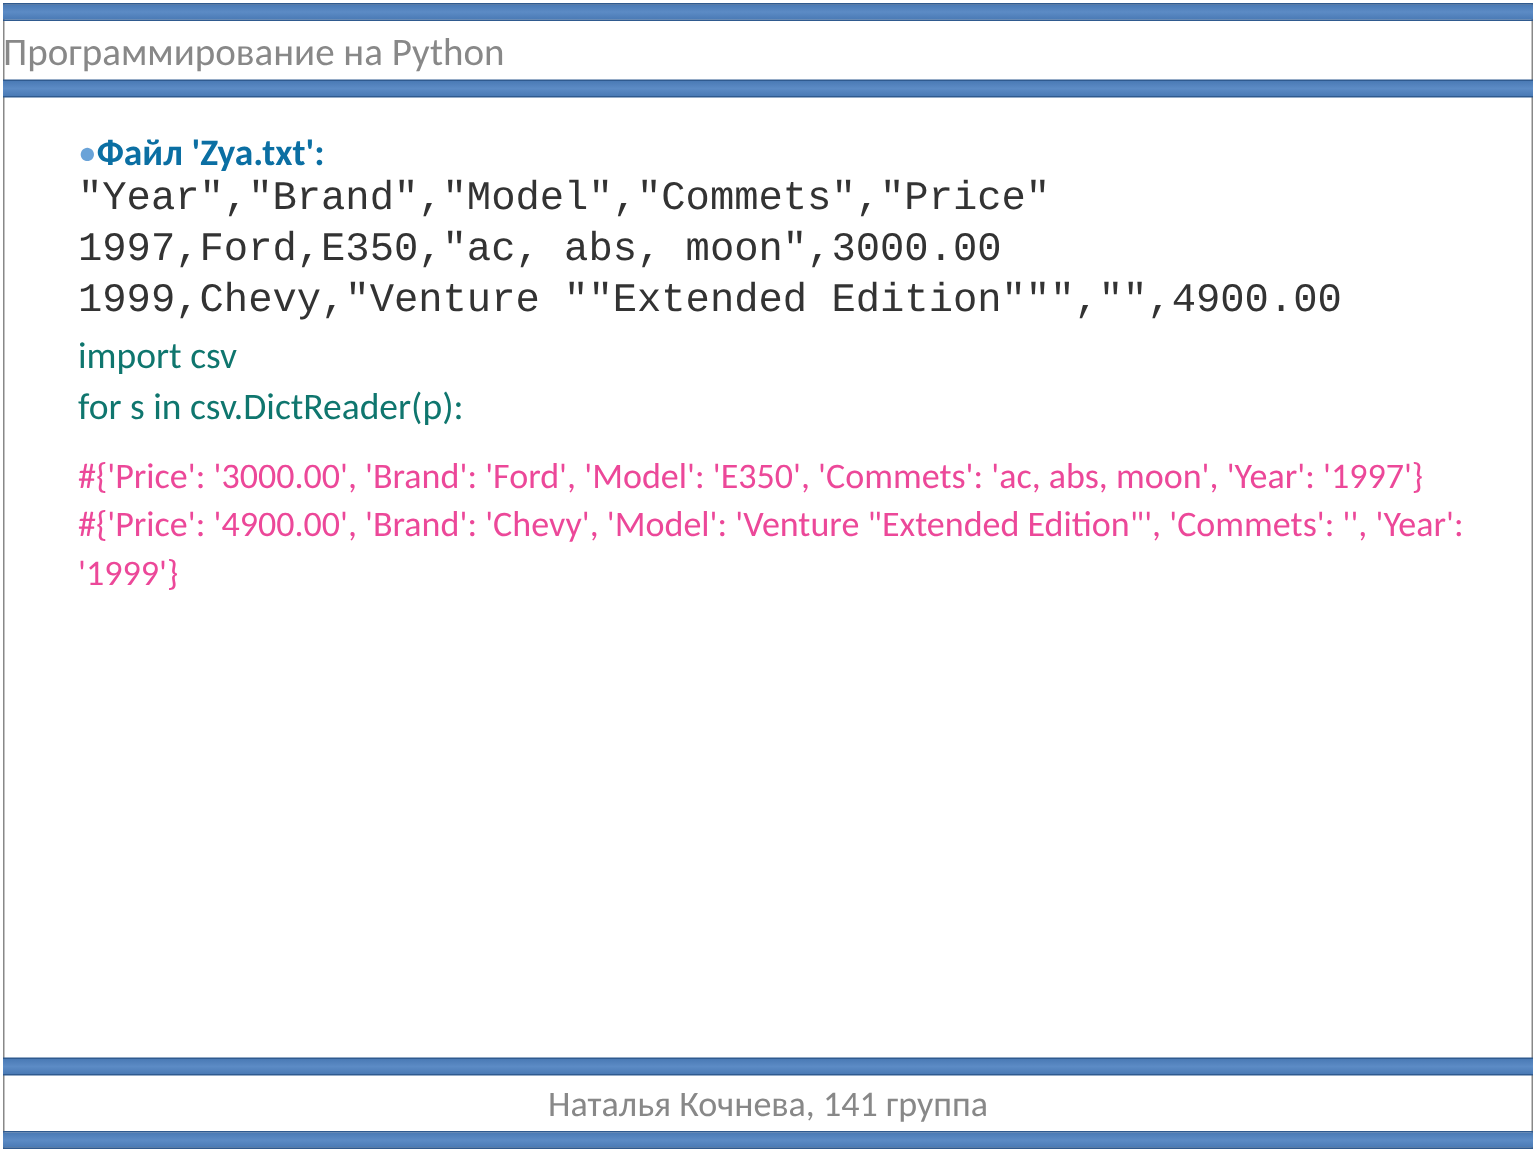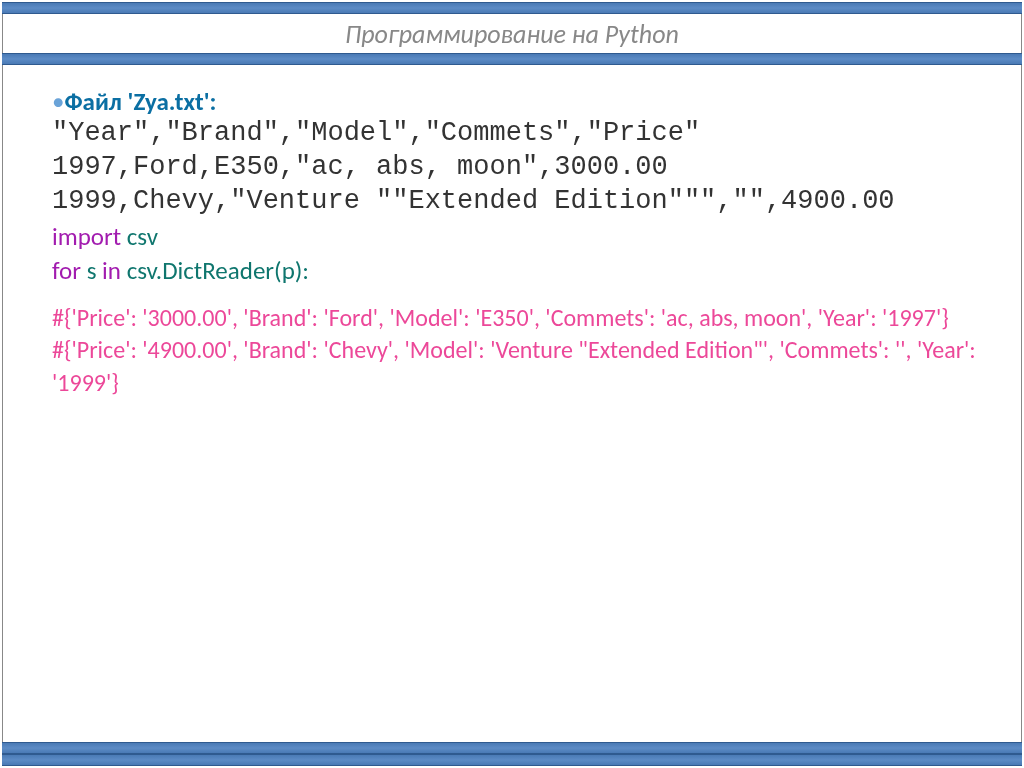--- a/index.html
+++ b/index.html
@@ -17,22 +17,21 @@
     border: 1px solid #888;
   }
   .divider-bar {
     height: 12px;
     background: linear-gradient(to bottom, #4a7ab5, #5c8bc5, #4a7ab5);
     border-top: 1px solid #2f5a8f;
     border-bottom: 1px solid #2f5a8f;
   }
   .header-area {
     padding: 4px 0 3px 0;
-    text-align: center;
-    font-style: italic;
+    text-align: left;
   }
   .header-title {
     font-size: 26px;
     color: #888;
     font-weight: 400;
   }
   .footer-area {
     padding: 5px 0 3px 0;
     text-align: center;
   }
@@ -75,21 +74,21 @@
     color: #333;
     line-height: 1.25;
     white-space: pre-wrap;
   }
   .code-block {
     margin-top: 2px;
     font-family: Calibri, Arial, sans-serif;
     font-size: 25px;
     line-height: 1.35;
   }
-  .kw { color: #a21caf; }
+  .kw { color: #0f766e; }
   .str { color: #c00; }
   .txt { color: #0f766e; }
   .output {
     margin-top: 14px;
     font-family: Calibri, Arial, sans-serif;
     font-size: 24px;
     color: #ec4899;
     line-height: 1.35;
   }
   .header-wrap { position: absolute; top: 2px; left: 2px; right: 2px; }
@@ -135,14 +134,17 @@
         <div>#{'Price': '3000.00', 'Brand': 'Ford', 'Model': 'E350', 'Commets': 'ac, abs, moon', 'Year': '1997'}</div>
         <div>#{'Price': '4900.00', 'Brand': 'Chevy', 'Model': 'Venture "Extended Edition"', 'Commets': '', 'Year': '1999'}</div>
       </div>
     </div>
 
   </div>
 </div>
 
 <div class="footer-wrap">
   <div class="divider-bar"></div>
+  <div class="footer-area">
+    <div class="footer-text">Наталья Кочнева, 141 группа</div>
+  </div>
   <div class="divider-bar"></div>
 </div>
 
 </body></html>

